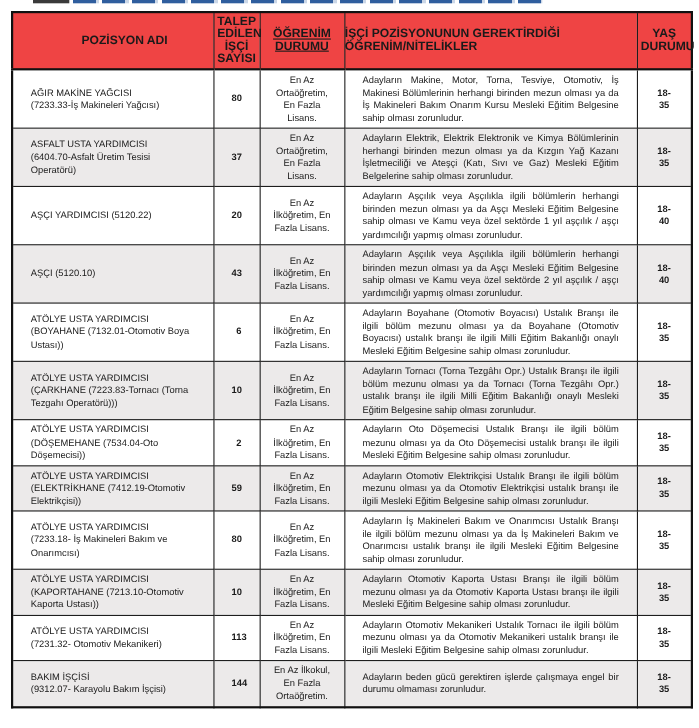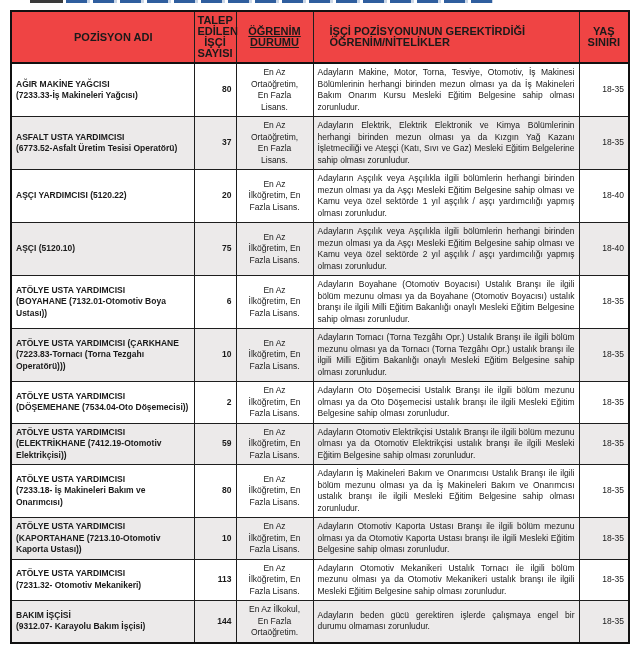--- a/index.html
+++ b/index.html
@@ -44,80 +44,80 @@
     font-weight:bold;
     text-align:center;
     padding:3px 3px;
     height:44px;
     line-height:11px;
     background:#ef4444;
   }
   th.c1{width:183px;padding-left:24px;}
   th.c2{width:42px;}
   th.c3{width:77px;text-decoration:underline;}
-  th.c4{width:266px;text-align:left;padding-left:16px;}
+  th.c4{width:266px;text-align:left;padding-left:0;}
   th.c5{width:50px;}
 
-  tbody td{font-size:8.5px;line-height:11.5px;padding:3px 4px;}
+  tbody td{font-size:8.5px;line-height:11.5px;padding:3px 16px;}
   tbody tr:nth-child(even){background:var(--shade);}
 
-  td.c1{font-weight:bold;text-align:left;}
+  td.c1{font-weight:normal;text-align:left;}
   td.c1 span{white-space:pre-line;}
   td.c2{font-weight:bold;text-align:right;}
   td.c3{text-align:center;padding:3px 12px;}
   td.c4{text-align:justify;}
-  td.c5{font-weight:normal;text-align:right;}
+  td.c5{font-weight:bold;text-align:center;}
 </style>
 </head>
 <body>
 
 <div class="page">
 
   <div class="top-strip">
     <div class="dark-frag"></div>
     <div class="link-frag"></div>
   </div>
 
   <table class="positions">
     <thead>
       <tr>
         <th class="c1">POZİSYON ADI</th>
         <th class="c2">TALEP EDİLEN İŞÇİ SAYISI</th>
         <th class="c3">ÖĞRENİM DURUMU</th>
         <th class="c4">İŞÇİ POZİSYONUNUN GEREKTİRDİĞİ ÖĞRENİM/NİTELİKLER</th>
-        <th class="c5">YAŞ SINIRI</th>
+        <th class="c5">YAŞ DURUMU</th>
       </tr>
     </thead>
     <tbody id="rows-body">
         <tr>
     <td class="c1"><span>AĞIR MAKİNE YAĞCISI
 (7233.33-İş Makineleri Yağcısı)</span></td>
     <td class="c2"><span>80</span></td>
     <td class="c3"><span>En Az Ortaöğretim, En Fazla Lisans.</span></td>
     <td class="c4"><span>Adayların Makine, Motor, Torna, Tesviye, Otomotiv, İş Makinesi Bölümlerinin herhangi birinden mezun olması ya da İş Makineleri Bakım Onarım Kursu Mesleki Eğitim Belgesine sahip olması zorunludur.</span></td>
     <td class="c5"><span>18-35</span></td>
   </tr>
         <tr>
     <td class="c1"><span>ASFALT USTA YARDIMCISI
-(6773.52-Asfalt Üretim Tesisi Operatörü)</span></td>
+(6404.70-Asfalt Üretim Tesisi Operatörü)</span></td>
     <td class="c2"><span>37</span></td>
     <td class="c3"><span>En Az Ortaöğretim, En Fazla Lisans.</span></td>
     <td class="c4"><span>Adayların Elektrik, Elektrik Elektronik ve Kimya Bölümlerinin herhangi birinden mezun olması ya da Kızgın Yağ Kazanı İşletmeciliği ve Ateşçi (Katı, Sıvı ve Gaz) Mesleki Eğitim Belgelerine sahip olması zorunludur.</span></td>
     <td class="c5"><span>18-35</span></td>
   </tr>
         <tr>
     <td class="c1"><span>AŞÇI YARDIMCISI (5120.22)</span></td>
     <td class="c2"><span>20</span></td>
     <td class="c3"><span>En Az İlköğretim, En Fazla Lisans.</span></td>
     <td class="c4"><span>Adayların Aşçılık veya Aşçılıkla ilgili bölümlerin herhangi birinden mezun olması ya da Aşçı Mesleki Eğitim Belgesine sahip olması ve Kamu veya özel sektörde 1 yıl aşçılık / aşçı yardımcılığı yapmış olması zorunludur.</span></td>
     <td class="c5"><span>18-40</span></td>
   </tr>
         <tr>
     <td class="c1"><span>AŞÇI (5120.10)</span></td>
-    <td class="c2"><span>75</span></td>
+    <td class="c2"><span>43</span></td>
     <td class="c3"><span>En Az İlköğretim, En Fazla Lisans.</span></td>
     <td class="c4"><span>Adayların Aşçılık veya Aşçılıkla ilgili bölümlerin herhangi birinden mezun olması ya da Aşçı Mesleki Eğitim Belgesine sahip olması ve Kamu veya özel sektörde 2 yıl aşçılık / aşçı yardımcılığı yapmış olması zorunludur.</span></td>
     <td class="c5"><span>18-40</span></td>
   </tr>
         <tr>
     <td class="c1"><span>ATÖLYE USTA YARDIMCISI
 (BOYAHANE (7132.01-Otomotiv Boya Ustası))</span></td>
     <td class="c2"><span>6</span></td>
     <td class="c3"><span>En Az İlköğretim, En Fazla Lisans.</span></td>
     <td class="c4"><span>Adayların Boyahane (Otomotiv Boyacısı) Ustalık Branşı ile ilgili bölüm mezunu olması ya da Boyahane (Otomotiv Boyacısı) ustalık branşı ile ilgili Milli Eğitim Bakanlığı onaylı Mesleki Eğitim Belgesine sahip olması zorunludur.</span></td>

